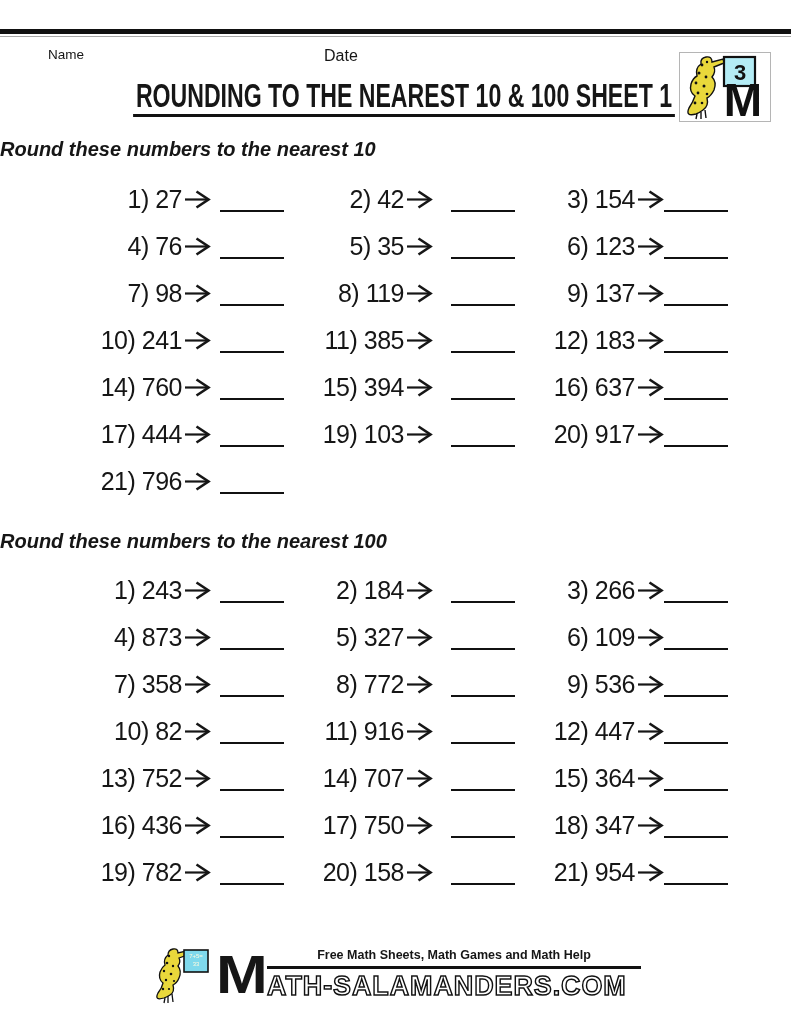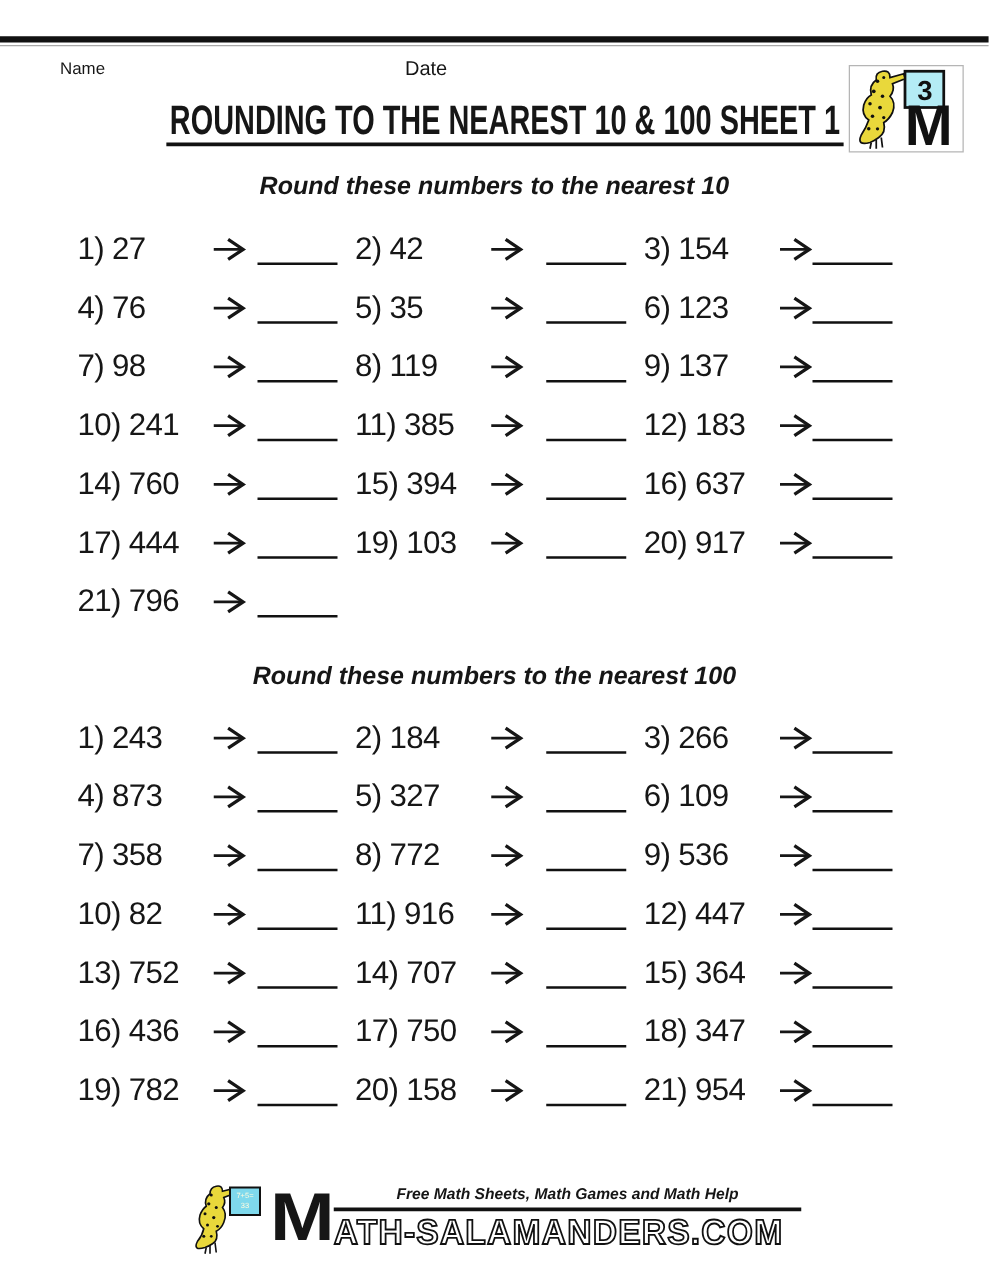--- a/index.html
+++ b/index.html
@@ -20,29 +20,29 @@
     transform:scaleX(0.70); transform-origin:50% 50%;
     border-bottom:3px solid #111; padding:0 4px 2px 4px; line-height:1.0;
   }
 
   .logo-box {
     position:absolute; right:20px; top:52px; width:92px; height:70px;
     border:1px solid #b5b5b5; background:#fff;
   }
 
   .section-heading {
-    position:absolute; left:0; width:791px; text-align:center;
+    position:absolute; left:0; width:791px; text-align:left;
     font-style:italic; font-weight:600; font-size:20px;
   }
   #s1-heading { top:138px; }
   #s2-heading { top:530px; }
 
   .pgrid {
-    position:absolute; left:62px; width:662px;
-    display:grid; grid-template-columns:222px 231px 209px; grid-auto-rows:47px;
+    position:absolute; left:76px; width:662px;
+    display:grid; grid-template-columns:222px 231px 209px; grid-auto-rows:47px;text-align:right;
   }
   #s1-grid { top:176px; }
   #s2-grid { top:567px; }
 
   .problem { display:flex; align-items:center; padding-right:14px; }
   .plabel { width:106px; flex:0 0 auto; font-size:25px; letter-spacing:-0.5px; white-space:nowrap; }
   .arrow { flex:0 0 auto; margin-left:2px; }
   .blank {
     margin-left:auto; width:64px; height:16px; flex:0 0 auto;
     border-bottom:2.5px solid #111; transform:translateY(4px);
@@ -52,21 +52,21 @@
     position:absolute; left:0; top:946px; width:791px;
     display:flex; justify-content:center; align-items:flex-start;
   }
   .footer-m {
     font-size:54px; font-weight:800; line-height:0.85; margin-top:6px;
     letter-spacing:-2px; transform:scaleX(1.15); transform-origin:left bottom;
   }
   .footer-right { display:flex; flex-direction:column; margin-left:8px; }
   .tagline {
     font-size:12.5px; font-weight:700; text-align:center;
-    padding:2px 6px 4px 6px; border-bottom:3.5px solid #111;font-style:italic;
+    padding:2px 6px 4px 6px; border-bottom:3.5px solid #111;
   }
   .brand {
     font-size:28px; font-weight:700; letter-spacing:1px; margin-top:1px;
     color:#ffffff; -webkit-text-stroke:1.5px #111;
     text-shadow:0 0 0 #111; white-space:nowrap; transform:scaleX(0.96);
     transform-origin:left top;
   }
 </style>
 </head>
 <body>

